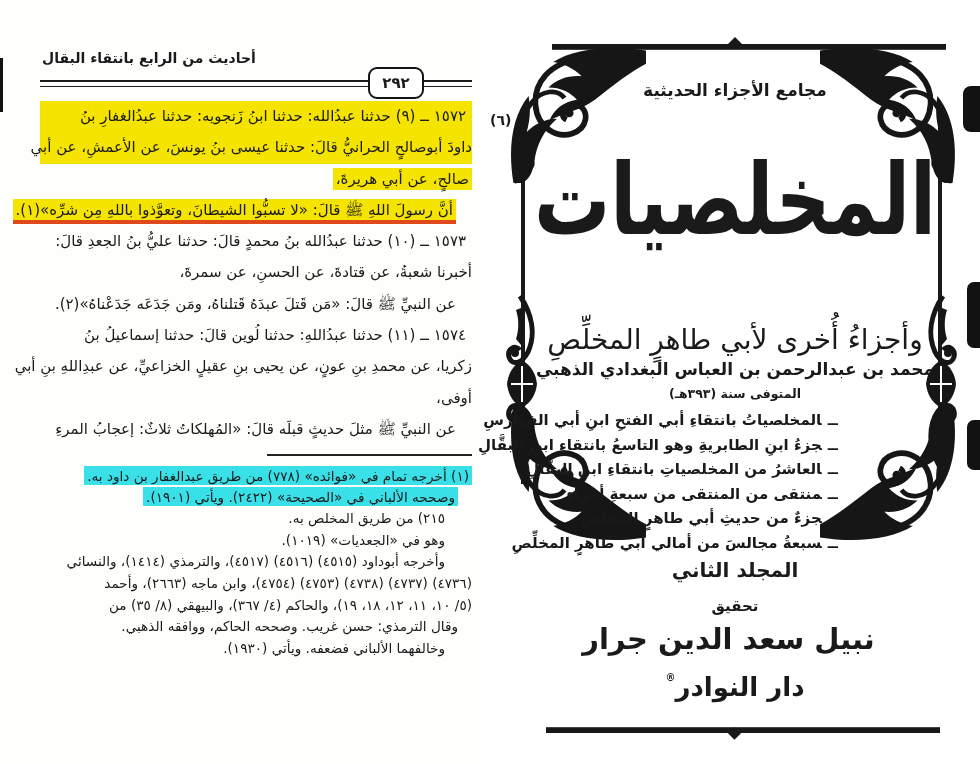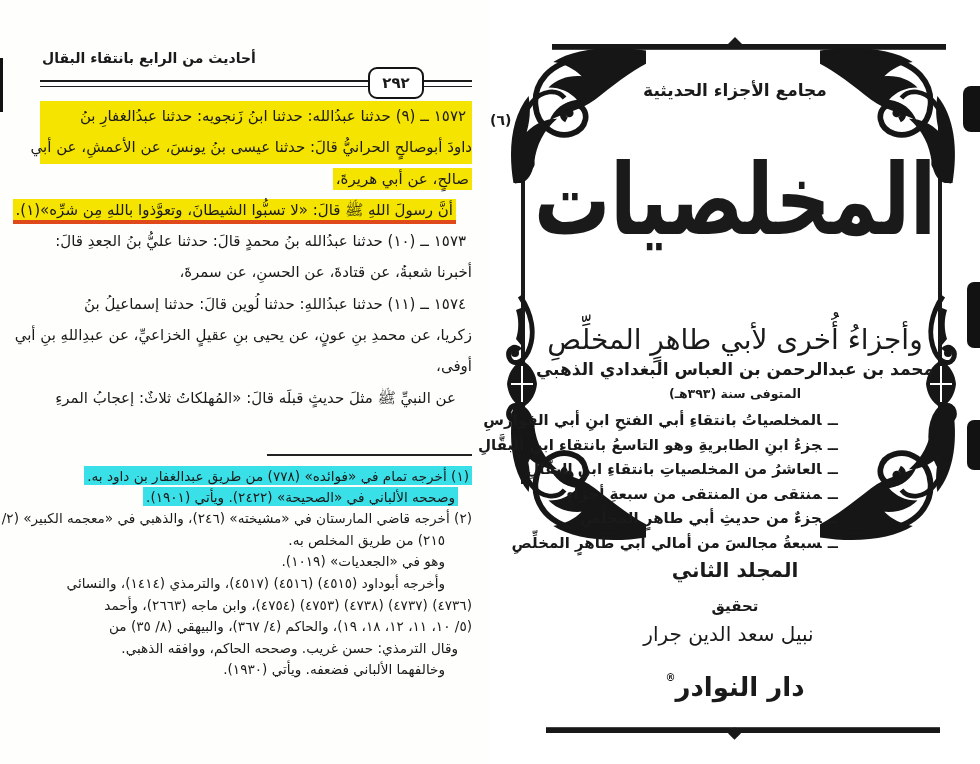--- a/index.html
+++ b/index.html
@@ -56,21 +56,21 @@
   .big-title{position:absolute;left:0;right:0;top:142px;font-size:76px;font-weight:bold;
     transform:scaleY(1.3);transform-origin:top center;letter-spacing:-2px;}
   .subtitle{position:absolute;left:0;right:0;top:323px;font-size:28px;font-weight:normal;}
   .author{position:absolute;left:0;right:0;top:359px;font-size:17px;font-weight:bold;}
   .death{position:absolute;left:0;right:0;top:386px;font-size:12.5px;font-weight:bold;}
   .works{position:absolute;right:142px;top:408px;font-size:15px;font-weight:bold;
     direction:rtl;line-height:24.6px;white-space:nowrap;}
   .work-bullet{letter-spacing:-1px;padding-left:6px;}
   .volume{position:absolute;left:0;right:0;top:558px;font-size:20px;font-weight:bold;}
   .tahqiq{position:absolute;left:0;right:0;top:597px;font-size:15px;font-weight:bold;}
-  .editor{position:absolute;left:0;right:13px;top:622px;font-size:20px;font-weight:normal;}
+  .editor{position:absolute;left:0;right:13px;top:622px;font-size:29px;font-weight:bold;}
   .publisher{position:absolute;left:0;right:0;top:672px;font-size:26px;font-weight:bold;letter-spacing:1px;}
   .rmark{font-size:10px;vertical-align:top;}
 
   
   .art{position:absolute;background:#121212;}
   .a1{left:0;top:58px;width:3px;height:54px;}
   .a2{right:0;top:86px;width:17px;height:46px;border-radius:8px 0 0 8px;}
   .a3{right:0;top:282px;width:13px;height:66px;border-radius:7px 0 0 7px;}
   .a4{right:0;top:420px;width:13px;height:50px;border-radius:7px 0 0 7px;}
 </style>
@@ -109,32 +109,32 @@
     <div class="pg-badge">٢٩٢</div>
 
     <div class="body-block rtl">
       <div class="ln ind1 hl-full">١٥٧٢ ــ (٩) حدثنا عبدُالله: حدثنا ابنُ زَنجويه: حدثنا عبدُالغفارِ بنُ</div>
       <div class="ln hl-full">داودَ أبوصالحٍ الحرانيُّ قالَ: حدثنا عيسى بنُ يونسَ، عن الأعمشِ، عن أبي</div>
       <div class="ln"><span class="hl">صالحٍ، عن أبي هريرةَ،</span></div>
       <div class="ln ind2"><span class="hl hl-u">أنَّ رسولَ اللهِ ﷺ قالَ: «لا تسبُّوا الشيطانَ، وتعوَّذوا باللهِ مِن شرِّه»(١).</span></div>
 
       <div class="ln ind1">١٥٧٣ ــ (١٠) حدثنا عبدُالله بنُ محمدٍ قالَ: حدثنا عليُّ بنُ الجعدِ قالَ:</div>
       <div class="ln">أخبرنا شعبةُ، عن قتادةَ، عن الحسنِ، عن سمرةَ،</div>
+      <div class="ln ind2">عن النبيِّ ﷺ قالَ: «مَن قَتلَ عبدَهُ قَتلناهُ، ومَن جَدَعَه جَدَعْناهُ»(٢).</div>
 
       <div class="ln ind1">١٥٧٤ ــ (١١) حدثنا عبدُاللهِ: حدثنا لُوين قالَ: حدثنا إسماعيلُ بنُ</div>
       <div class="ln">زكريا، عن محمدِ بنِ عونٍ، عن يحيى بنِ عقيلٍ الخزاعيِّ، عن عبدِاللهِ بنِ أبي</div>
       <div class="ln">أوفى،</div>
       <div class="ln ind2">عن النبيِّ ﷺ مثلَ حديثٍ قبلَه قالَ: «المُهلكاتُ ثلاثٌ: إعجابُ المرءِ</div>
     </div>
 
     <div class="fn-block rtl">
       <div class="fn-sep"></div>
       <div class="ln"><span class="cy">(١) أخرجه تمام في «فوائده» (٧٧٨) من طريق عبدالغفار بن داود به.</span></div>
       <div class="ln in1"><span class="cy">وصححه الألباني في «الصحيحة» (٢٤٢٢). ويأتي (١٩٠١).</span></div>
-      <div class="ln">(٢) أخرجه قاضي المارستان في «مشيخته» (٢٤٦)، والذهبي في «معجمه الكبير» (٢/</div>
       <div class="ln in2">٢١٥) من طريق المخلص به.</div>
       <div class="ln in2">وهو في «الجعديات» (١٠١٩).</div>
       <div class="ln in2">وأخرجه أبوداود (٤٥١٥) (٤٥١٦) (٤٥١٧)، والترمذي (١٤١٤)، والنسائي</div>
       <div class="ln">(٤٧٣٦) (٤٧٣٧) (٤٧٣٨) (٤٧٥٣) (٤٧٥٤)، وابن ماجه (٢٦٦٣)، وأحمد</div>
       <div class="ln">(٥/ ١٠، ١١، ١٢، ١٨، ١٩)، والحاكم (٤/ ٣٦٧)، والبيهقي (٨/ ٣٥) من</div>
       <div class="ln in1">وقال الترمذي: حسن غريب. وصححه الحاكم، ووافقه الذهبي.</div>
       <div class="ln in2">وخالفهما الألباني فضعفه. ويأتي (١٩٣٠).</div>
     </div>
   </div>
 

